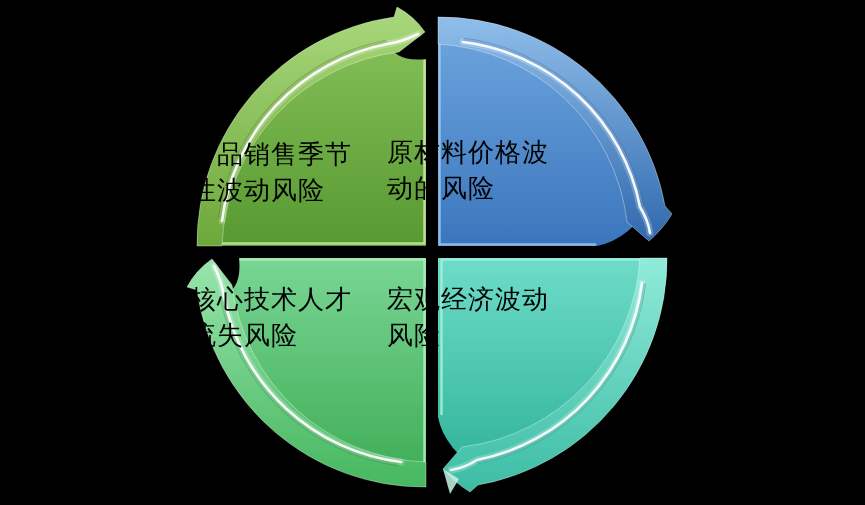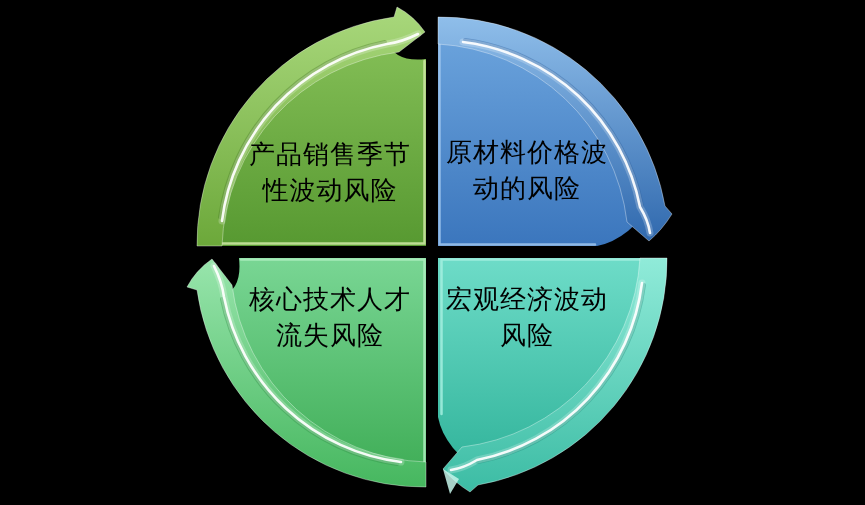--- a/index.html
+++ b/index.html
@@ -13,21 +13,20 @@
     height: 505px;
     background: #000000;
     overflow: hidden;
     font-family: "Liberation Sans", "DejaVu Sans", sans-serif;
   }
   .stage svg { position: absolute; left: 0; top: 0; }
 
   .label {
     position: absolute;
     width: 280px;
-    text-align: center;
     white-space: pre-line;
     font-size: 26px;
     line-height: 36px;
     color: #000000;
     letter-spacing: 1px;
     pointer-events: none;
   }
   .label-tl { left: 190px; top: 136px; }
   .label-tr { left: 387px; top: 136px; font-family: Liberation Mono, monospace; }
   .label-bl { left: 190px; top: 281px; }

